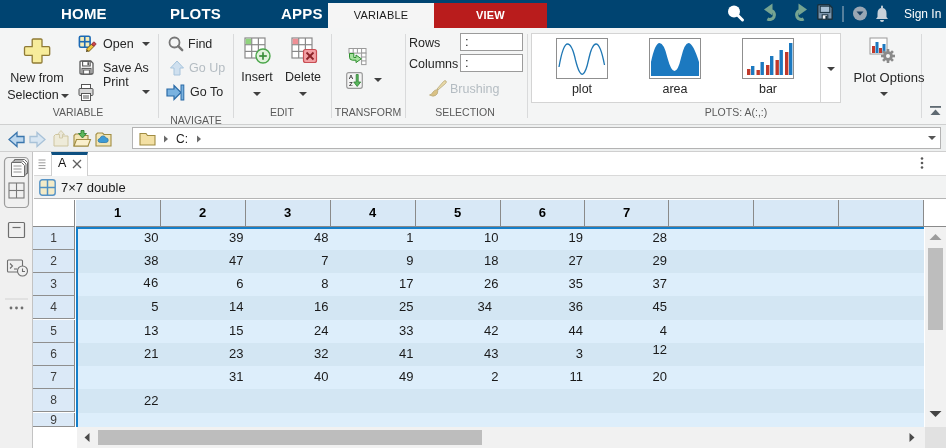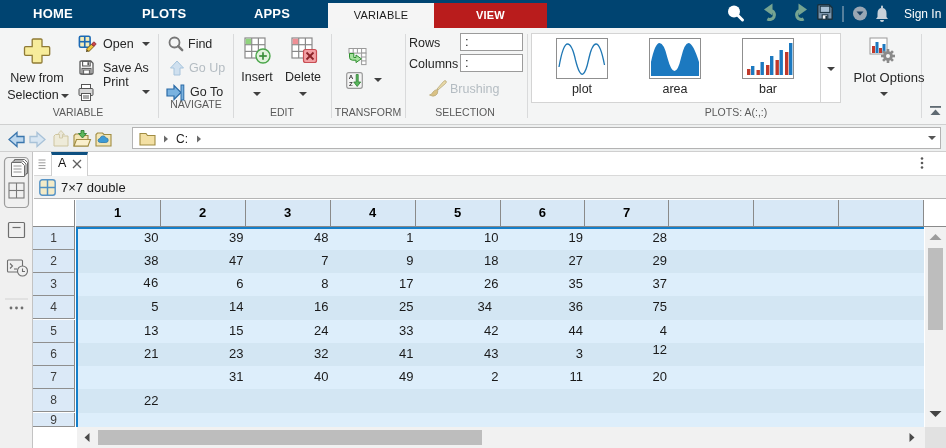--- a/index.html
+++ b/index.html
@@ -1,21 +1,21 @@
 <!DOCTYPE html>
 <html><head>
 <meta charset="utf-8">
 <style>
   * { margin:0; padding:0; box-sizing:border-box; }
   html,body { width:946px; height:448px; overflow:hidden; }
   body { font-family:"Liberation Sans", sans-serif; position:relative; background:#fff; }
   .abs { position:absolute; }
   svg { position:absolute; overflow:visible; }
   #topbar { position:absolute; left:0; top:0; width:946px; height:28px; background:#004471; }
-  .ttab { position:absolute; top:0; height:28px; line-height:28px; color:#fff; font-size:13px; font-weight:700; text-align:center; letter-spacing:0.2px; }
+  .ttab { position:absolute; top:0; height:28px; line-height:28px; color:#fff; font-size:15px; font-weight:700; text-align:center; letter-spacing:0.2px;margin-left:28px; }
   #tab-var { position:absolute; left:328px; top:3px; width:106px; height:25px; background:#f5f5f5; color:#1a1a1a; font-size:11px; font-weight:400; text-align:center; line-height:24px; letter-spacing:0.2px; }
   #tab-view { position:absolute; left:434px; top:3px; width:113px; height:25px; background:#b91c1c; color:#fff; font-size:11px; font-weight:700; text-align:center; line-height:24px; letter-spacing:0.2px; }
   #signin { position:absolute; left:904px; top:0; height:28px; line-height:28px; color:#fff; font-size:12px; }
   #ribbon { position:absolute; left:0; top:28px; width:946px; height:97px; background:#f4f5f5; border-bottom:1px solid #cfd0d0; }
   .vsep { position:absolute; top:6px; width:1px; height:84px; background:#d9dadb; }
   .seclabel { position:absolute; top:76px; height:16px; line-height:16px; font-size:10.5px; color:#5a5a5a; text-align:center; white-space:nowrap; }
   .rtext { position:absolute; font-size:12.5px; color:#262626; white-space:nowrap; }
   .rtext.dis { color:#b4bcc2; }
   .ctext { position:absolute; font-size:12.5px; color:#262626; text-align:center; white-space:nowrap; }
   .daro { position:absolute; width:0; height:0; border-left:4px solid transparent; border-right:4px solid transparent; border-top:4px solid #404040; }
@@ -75,21 +75,21 @@
   </g>
 </svg>
 <div id="ribbon"></div>
 <div class="vsep" style="left:158px;top:34px;"></div>
 <div class="vsep" style="left:233px;top:34px;"></div>
 <div class="vsep" style="left:331px;top:34px;"></div>
 <div class="vsep" style="left:405px;top:34px;"></div>
 <div class="vsep" style="left:527px;top:34px;"></div>
 <div class="vsep" style="left:921px;top:34px;"></div>
 <div class="seclabel" style="left:28px;top:104px;width:100px;">VARIABLE</div>
-<div class="seclabel" style="left:146px;top:96px;width:100px;">NAVIGATE</div>
+<div class="seclabel" style="left:146px;top:112px;width:100px;">NAVIGATE</div>
 <div class="seclabel" style="left:232px;top:104px;width:100px;">EDIT</div>
 <div class="seclabel" style="left:318px;top:104px;width:100px;">TRANSFORM</div>
 <div class="seclabel" style="left:415px;top:104px;width:100px;">SELECTION</div>
 <div class="seclabel" style="left:686px;top:104px;width:100px;">PLOTS: A(:,:)</div>
 <svg style="left:24px;top:38px;" width="27" height="27" viewBox="0 0 27 27">
   <path d="M 9.3 1 h 7.6 a 1.1 1.1 0 0 1 1.1 1.1 v 6.6 h 6.6 a 1.1 1.1 0 0 1 1.1 1.1 v 6.4 a 1.1 1.1 0 0 1 -1.1 1.1 h -6.6 v 6.6 a 1.1 1.1 0 0 1 -1.1 1.1 h -7.6 a 1.1 1.1 0 0 1 -1.1 -1.1 v -6.6 H 1.6 a 1.1 1.1 0 0 1 -1.1 -1.1 v -6.4 a 1.1 1.1 0 0 1 1.1 -1.1 h 6.6 V 2.1 a 1.1 1.1 0 0 1 1.1 -1.1 Z" fill="#f7ec9b" stroke="#8f7a35" stroke-width="1.3"></path>
 </svg>
 <div class="ctext" style="left:0px;top:71px;width:74px;">New from</div>
 <div class="ctext" style="left:-4px;top:88px;width:74px;">Selection</div>
 <div class="daro" style="left:61px;top:94px;"></div>
@@ -392,21 +392,21 @@
 <div class="cell" style="left:353.5px;top:273.0px;width:60px;height:23.2px;line-height:22px;">17</div>
 <div class="cell" style="left:438.5px;top:273.0px;width:60px;height:23.2px;line-height:22px;">26</div>
 <div class="cell" style="left:523.0px;top:273.0px;width:60px;height:23.2px;line-height:22px;">35</div>
 <div class="cell" style="left:607.0px;top:273.0px;width:60px;height:23.2px;line-height:22px;">37</div>
 <div class="cell" style="left:98.5px;top:296.2px;width:60px;height:23.2px;line-height:22px;">5</div>
 <div class="cell" style="left:183.5px;top:296.2px;width:60px;height:23.2px;line-height:22px;">14</div>
 <div class="cell" style="left:268.5px;top:296.2px;width:60px;height:23.2px;line-height:22px;">16</div>
 <div class="cell" style="left:353.5px;top:296.2px;width:60px;height:23.2px;line-height:22px;">25</div>
 <div class="cell" style="left:432px;top:296.2px;width:60px;height:23.2px;line-height:22px;">34</div>
 <div class="cell" style="left:523.0px;top:296.2px;width:60px;height:23.2px;line-height:22px;">36</div>
-<div class="cell" style="left:607.0px;top:296.2px;width:60px;height:23.2px;line-height:22px;">75</div>
+<div class="cell" style="left:607.0px;top:296.2px;width:60px;height:23.2px;line-height:22px;">45</div>
 <div class="cell" style="left:98.5px;top:319.5px;width:60px;height:23.2px;line-height:22px;">13</div>
 <div class="cell" style="left:183.5px;top:319.5px;width:60px;height:23.2px;line-height:22px;">15</div>
 <div class="cell" style="left:268.5px;top:319.5px;width:60px;height:23.2px;line-height:22px;">24</div>
 <div class="cell" style="left:353.5px;top:319.5px;width:60px;height:23.2px;line-height:22px;">33</div>
 <div class="cell" style="left:438.5px;top:319.5px;width:60px;height:23.2px;line-height:22px;">42</div>
 <div class="cell" style="left:523.0px;top:319.5px;width:60px;height:23.2px;line-height:22px;">44</div>
 <div class="cell" style="left:607.0px;top:319.5px;width:60px;height:23.2px;line-height:22px;">4</div>
 <div class="cell" style="left:98.5px;top:342.8px;width:60px;height:23.2px;line-height:22px;">21</div>
 <div class="cell" style="left:183.5px;top:342.8px;width:60px;height:23.2px;line-height:22px;">23</div>
 <div class="cell" style="left:268.5px;top:342.8px;width:60px;height:23.2px;line-height:22px;">32</div>

